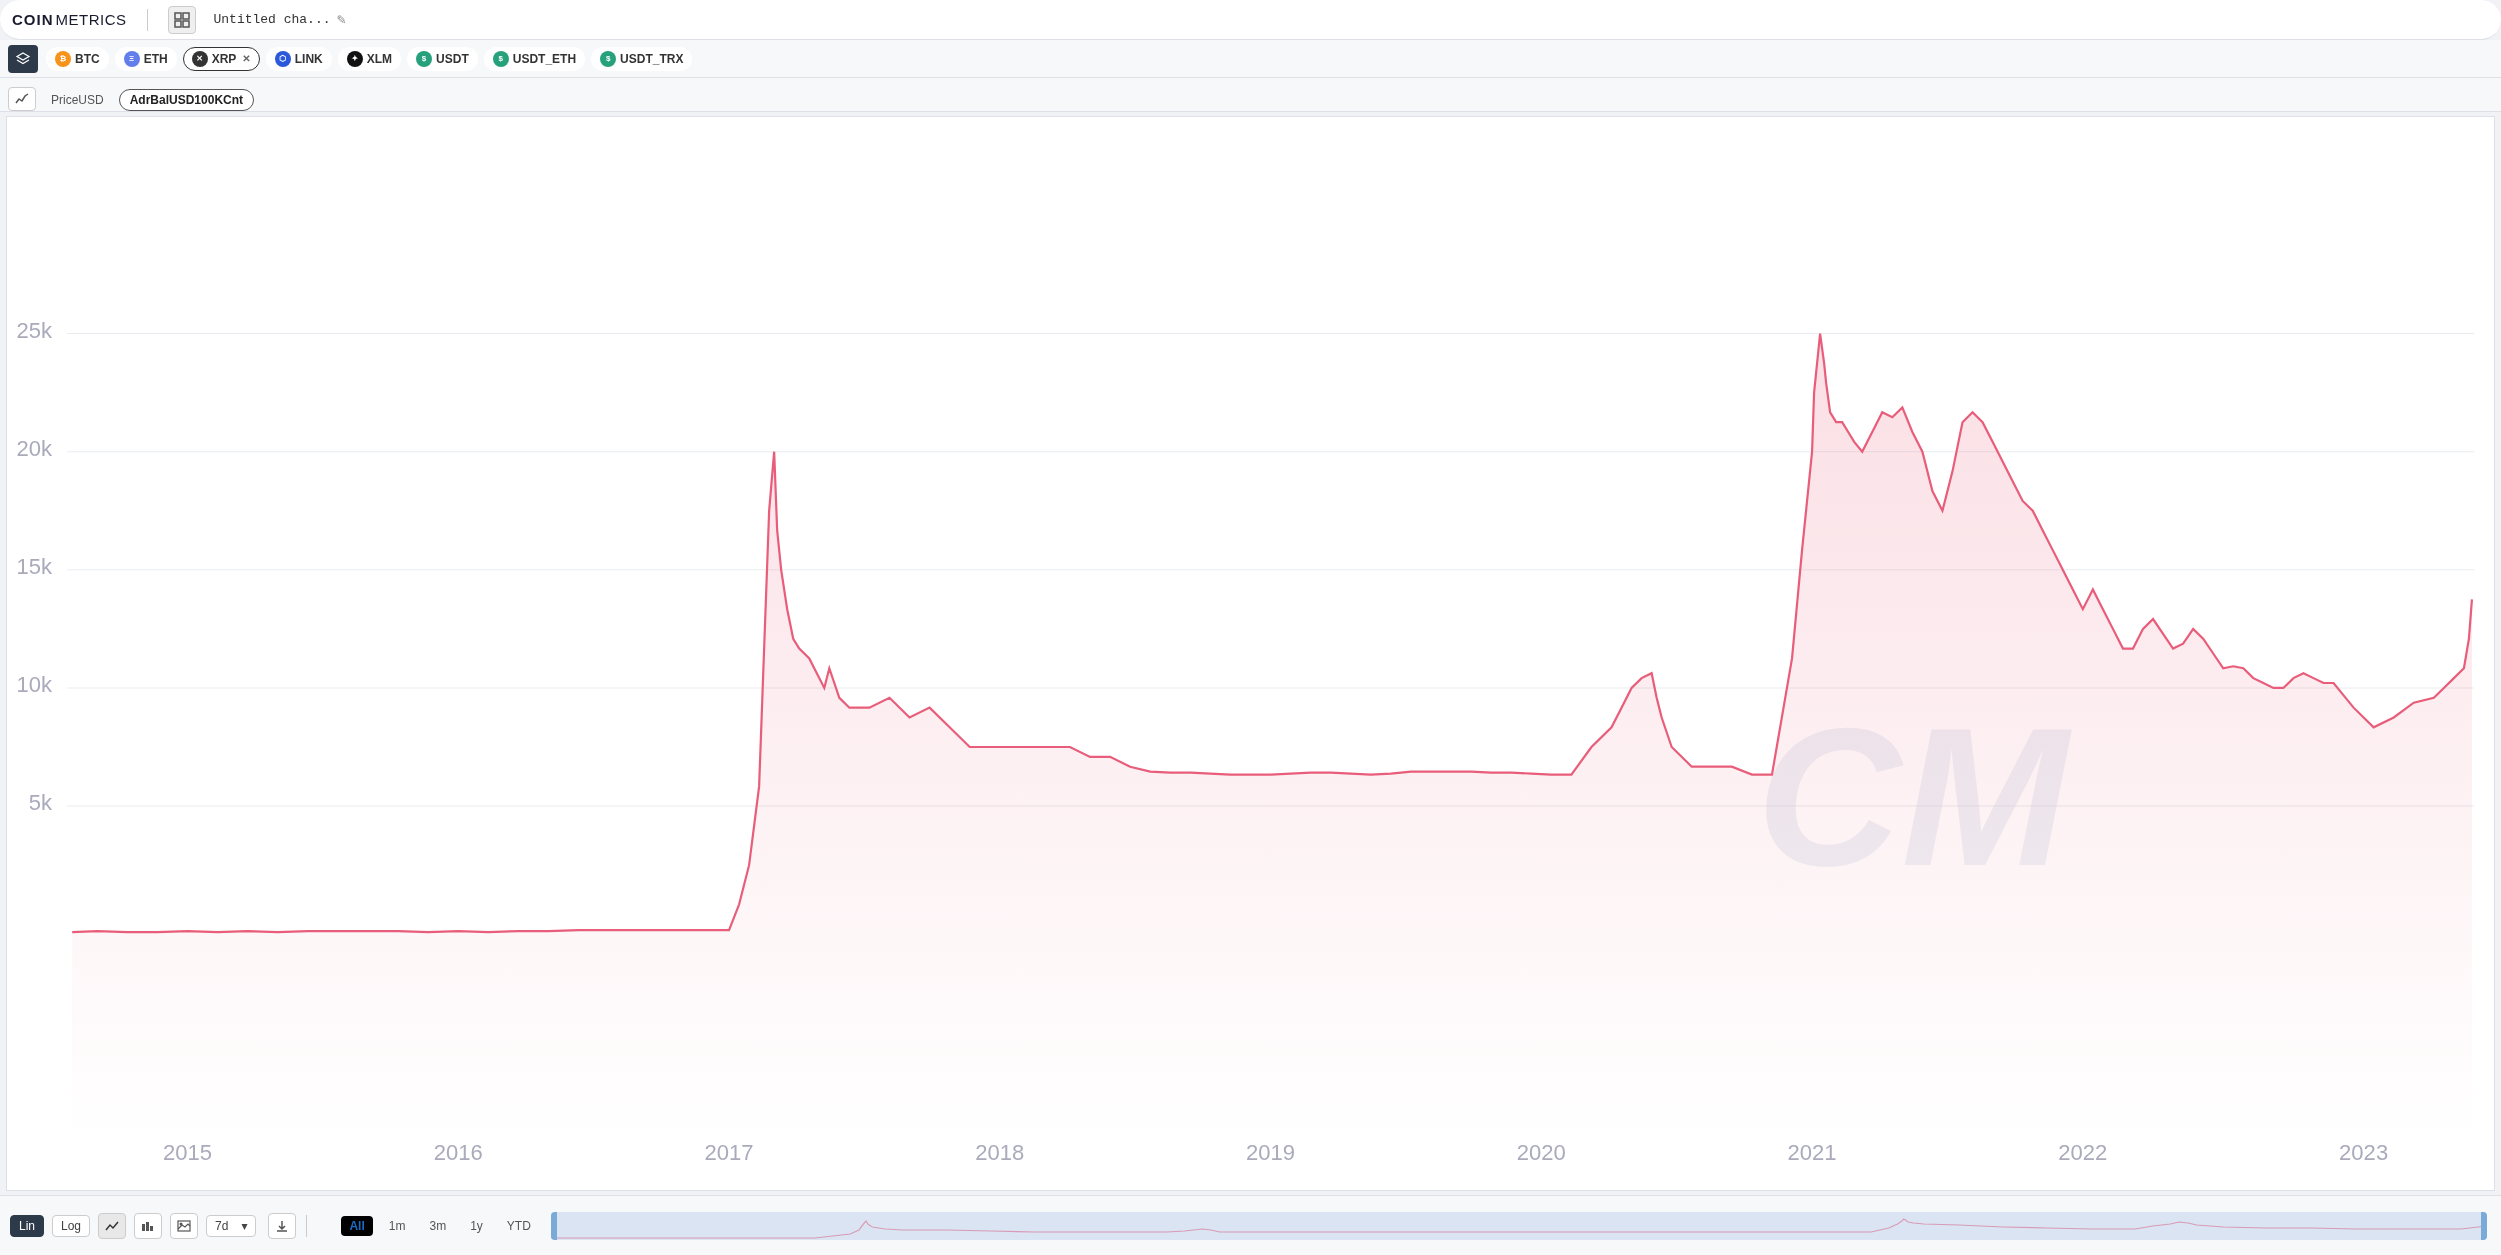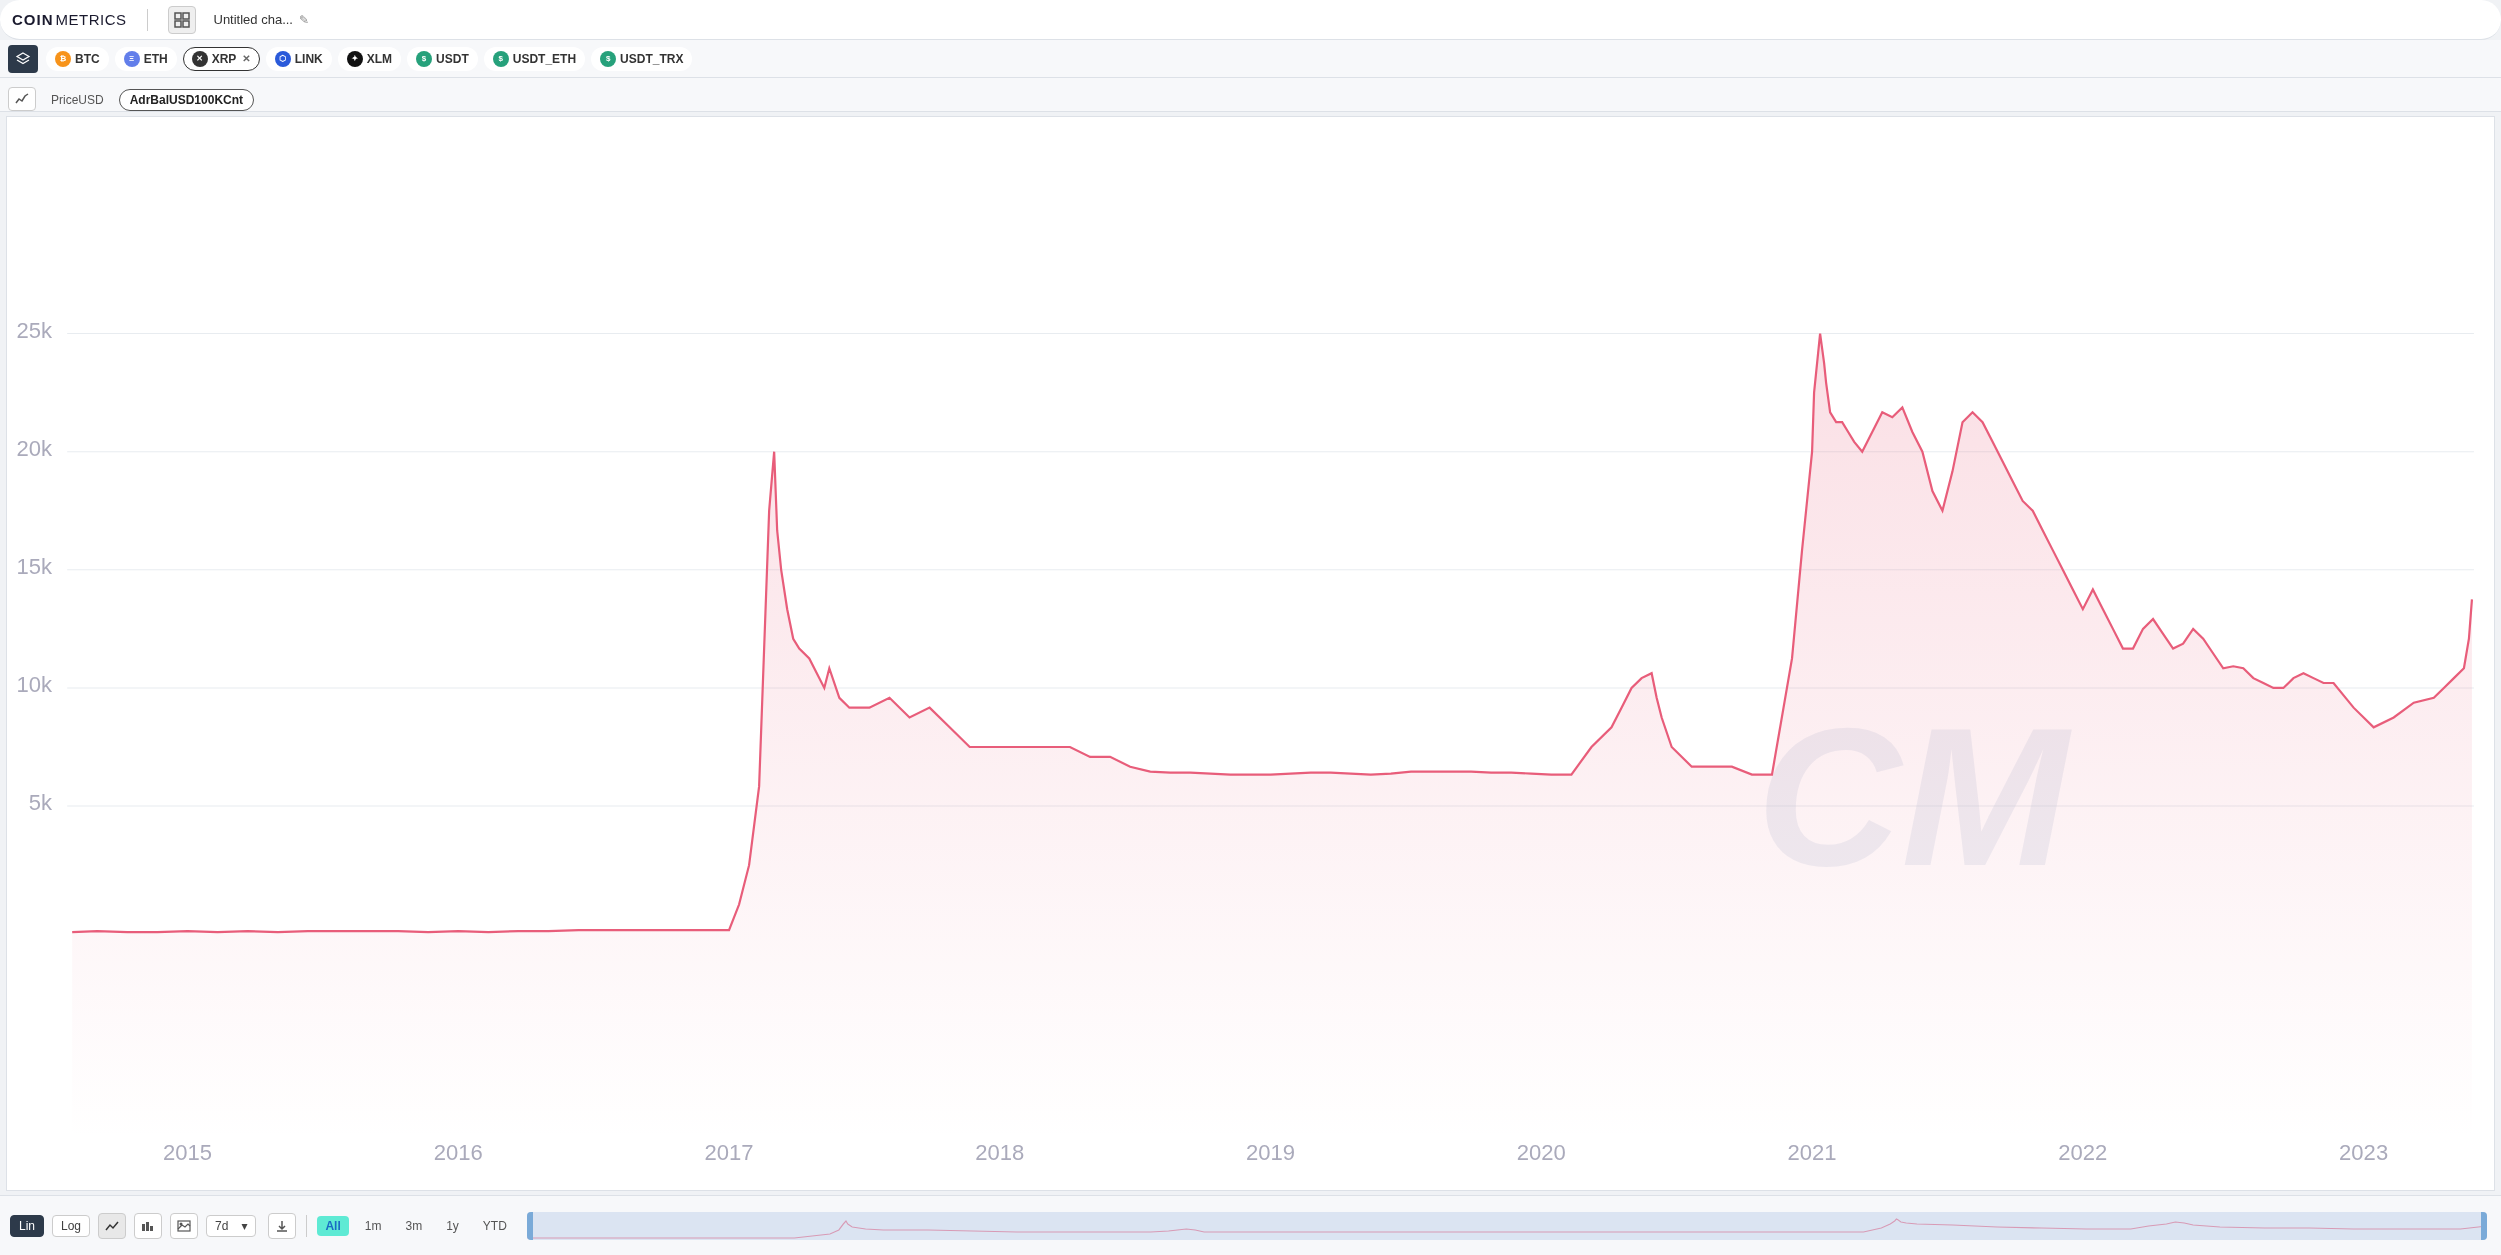--- a/index.html
+++ b/index.html
@@ -232,23 +232,24 @@
     .range-btn {
       padding: 3px 8px;
       font-size: 12px;
       border: none;
       border-radius: 4px;
       background: transparent;
       cursor: pointer;
       color: #555;
     }
     .range-btn.active {
-      background: #5eead4;
+      background: #000000;
       color: #1a6bc4;
       font-weight: 600;
+      margin-left: 24px;
     }
     #download-btn {
       width: 28px;
       height: 26px;
       display: flex;
       align-items: center;
       justify-content: center;
       border: 1px solid #ccc;
       border-radius: 4px;
       background: #fff;
@@ -325,21 +326,21 @@
     <div id="logo-separator"></div>
     <button id="chart-icon-btn">
       <svg width="16" height="16" viewBox="0 0 16 16" fill="none">
         <rect x="1" y="1" width="6" height="6" stroke="#555" stroke-width="1.5" fill="none"></rect>
         <rect x="9" y="1" width="6" height="6" stroke="#555" stroke-width="1.5" fill="none"></rect>
         <rect x="1" y="9" width="6" height="6" stroke="#555" stroke-width="1.5" fill="none"></rect>
         <rect x="9" y="9" width="6" height="6" stroke="#555" stroke-width="1.5" fill="none"></rect>
       </svg>
     </button>
     <div id="chart-tab">
-      <span style="font-size:13px;color:#333;">Untitled cha...</span>
+      <span style="font-size:13px;color:#333;font-family:Liberation Mono, monospace;">Untitled cha...</span>
       <span id="edit-icon" style="font-size:12px;color:#888;">✎</span>
     </div>
   </div>
 
   <div id="asset-toolbar">
     <button id="layer-btn">
       <svg width="16" height="16" viewBox="0 0 16 16" fill="none">
         <path d="M8 2L14 5.5L8 9L2 5.5L8 2Z" stroke="white" stroke-width="1.2" fill="none"></path>
         <path d="M2 9L8 12.5L14 9" stroke="white" stroke-width="1.2" fill="none"></path>
       </svg>

